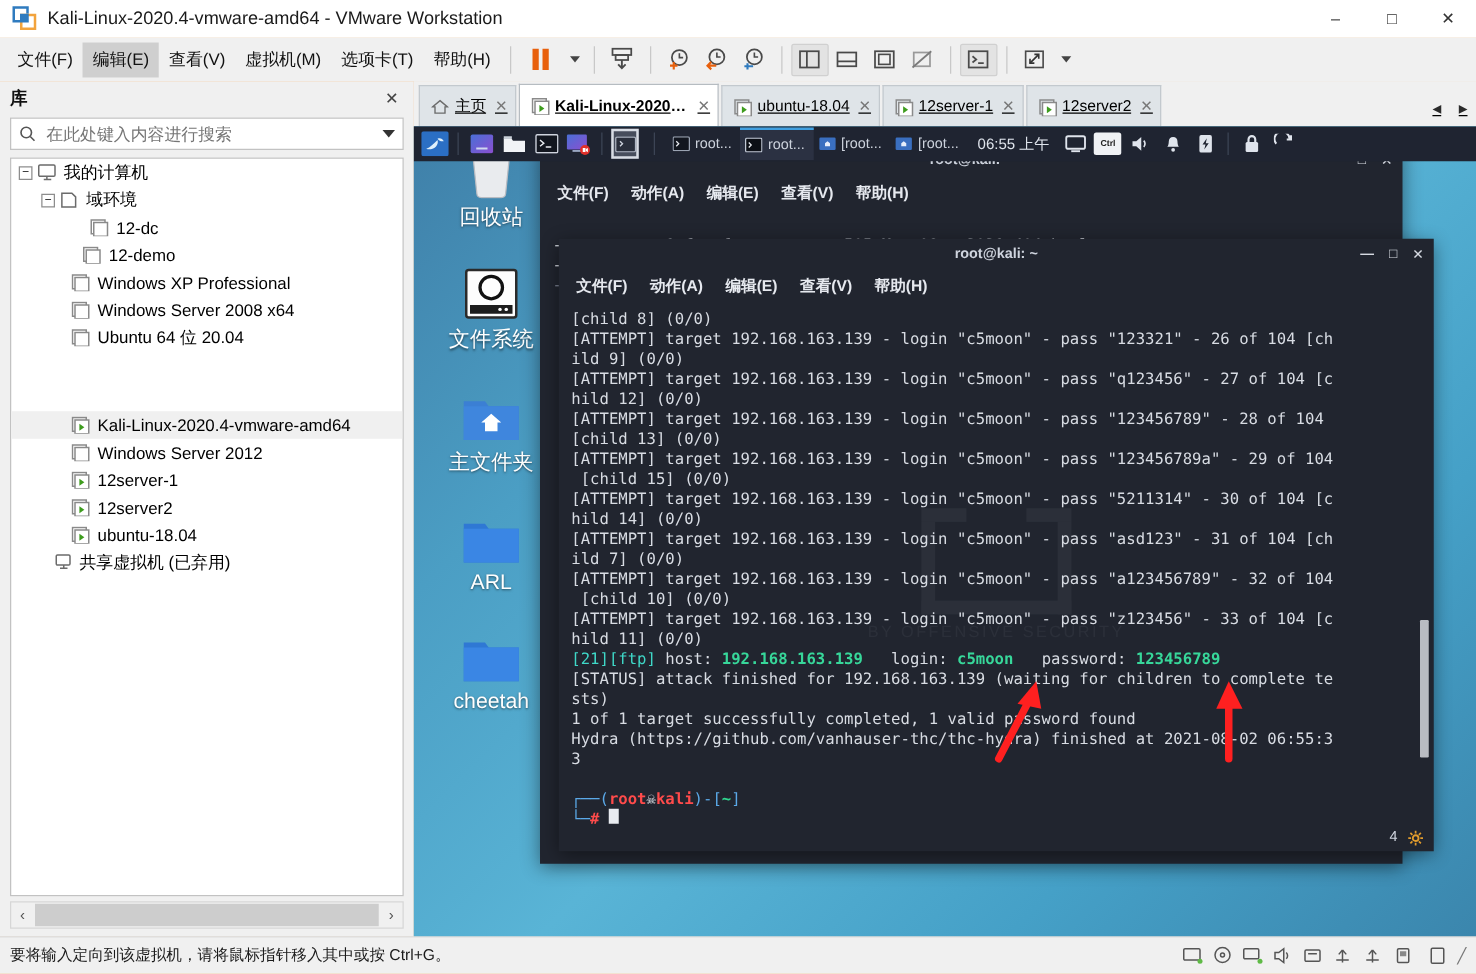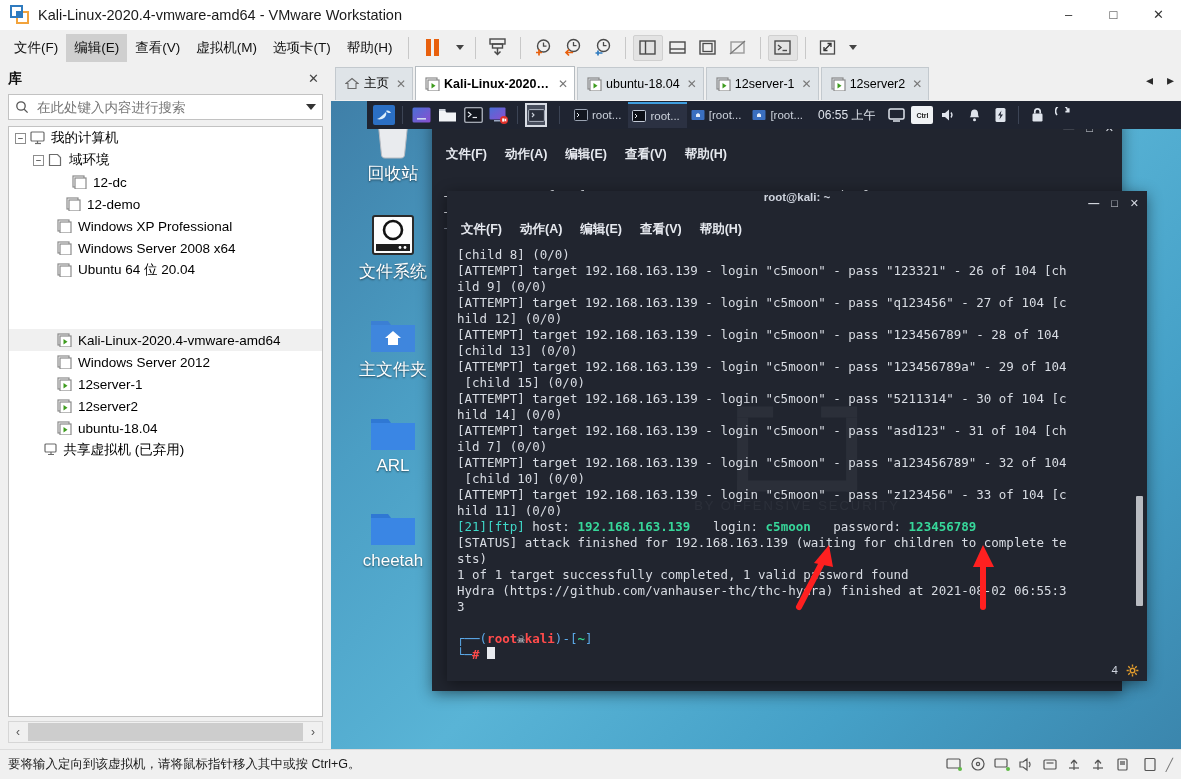--- a/index.html
+++ b/index.html
@@ -51,51 +51,51 @@
   .expander { width:11px;height:11px;border:1px solid #8d8d8d;background:#fff;display:flex;align-items:center;justify-content:center;font-size:9px;line-height:1;color:#333;margin-right:4px;flex:0 0 11px;font-family:"DejaVu Sans Mono",monospace;}
   .tico { width:16px;height:15px;margin-right:5px;flex:0 0 16px;position:relative;}
   .lib-hscroll { height:22px; margin:4px 8px 6px 8px; background:#f0f0f0; border:1px solid #d6d6d6; display:flex; align-items:center; }
   .hs-arrow { width:18px;height:20px;display:flex;align-items:center;justify-content:center;font-size:12px;color:#555;}
   .hs-thumb { flex:1; height:18px; background:#cdcdcd; margin:0 1px;}
 
   
   .rightpane { flex:1; display:flex; flex-direction:column; min-width:0; background:#f0f0f0; }
 
   
-  .tabstrip { height:36px; display:flex; align-items:center; flex:0 0 36px; background:#f0f0f0; padding-left:4px; }
+  .tabstrip { height:36px; display:flex; align-items:flex-end; flex:0 0 36px; background:#f0f0f0; padding-left:4px;text-decoration:underline; }
   .tab { height:33px; display:flex; align-items:center; padding:0 6px 0 9px; background:#dfe4e8; border:1px solid #c3c9ce; border-bottom:none; margin-right:2px; font-size:12.5px; max-width:160px; position:relative; }
   .tab.active { background:#fff; border-color:#b6bcc1; height:34px; font-weight:bold; }
   .tab .tlabel { overflow:hidden; text-overflow:ellipsis; white-space:nowrap; }
   .tab .tclose { margin-left:7px; color:#777; font-size:12px; flex:0 0 auto;}
   .tab .ticon { width:14px;height:13px;margin-right:5px;flex:0 0 14px;position:relative;}
   .tabnav { margin-left:auto; display:flex; align-items:center; padding-bottom:6px; }
   .tabnav span { padding:0 7px; color:#2b2b2b; font-size:14px; }
 
   
   .vmscreen { flex:1; position:relative; overflow:hidden;
-     background:linear-gradient(135deg,#3f7fa8 0%,#4b9ec4 25%,#59b4d6 50%,#45a0c7 75%,#3b86ad 100%);padding-left:36px; }
+     background:linear-gradient(135deg,#3f7fa8 0%,#4b9ec4 25%,#59b4d6 50%,#45a0c7 75%,#3b86ad 100%); }
 
   
   .kpanel { height:28px; background:#1f2431; display:flex; align-items:center; padding:0 4px; position:relative; z-index:40;}
   .kp-sep { width:1px; height:18px; background:#3c4455; margin:0 5px; }
   .kp-ic { width:22px;height:22px;margin:0 2px;display:flex;align-items:center;justify-content:center;position:relative;flex:0 0 22px;}
   .kp-task { display:flex; align-items:center; height:26px; padding:0 7px 0 4px; color:#ccd2dc; font-size:11.5px; max-width:72px; overflow:hidden;}
   .kp-task.act { background:#2b3142; border-top:2px solid #3f9fe0; }
   .kp-task .mini { width:14px;height:12px;margin-right:4px;flex:0 0 14px; }
   .kp-clock { color:#dfe4ec; font-size:12px; padding:0 8px; white-space:nowrap;}
 
   
   .dicons { position:absolute; left:12px; top:6px; width:100px; }
   .dicon { width:100px; text-align:center; margin-bottom:20px; }
   .dicon .glyph { height:52px; display:flex; align-items:flex-end; justify-content:center; }
   .dicon .dlabel { color:#fff; font-size:17px; margin-top:3px; text-shadow:0 1px 2px rgba(0,0,0,.55); }
 
   
   .term { position:absolute; background:#21252f; box-shadow:0 3px 14px rgba(0,0,0,.45); display:flex; flex-direction:column; overflow:hidden;}
-  .term-title { height:24px; display:flex; align-items:flex-start; justify-content:center; position:relative; color:#cfd4de; font-size:11.5px; font-weight:bold;}
+  .term-title { height:24px; display:flex; align-items:center; justify-content:center; position:relative; color:#cfd4de; font-size:11.5px; font-weight:bold;}
   .term-btns { position:absolute; right:8px; top:0; height:24px; display:flex; align-items:center; gap:12px; color:#d6dae2; font-size:11px; }
   .term-menu { height:28px; display:flex; align-items:center; padding-left:14px; gap:18px; color:#e6e9ef; font-size:12.5px; font-weight:bold;}
   .term-body { flex:1; position:relative; overflow:hidden; font-family:"DejaVu Sans Mono","Liberation Mono",monospace; font-size:12.5px; line-height:16px; color:#d8dce3; padding:4px 8px 0 10px; white-space:pre; }
   .term-scroll { position:absolute; right:4px; width:7px; background:#b9bcc2; border-radius:1px; }
   .term-foot { height:22px; display:flex; align-items:center; justify-content:flex-end; padding-right:8px; gap:8px; color:#cfd4de; font-size:11.5px;}
   .watermark { position:absolute; left:50%; top:56%; transform:translate(-50%,-50%); opacity:.055; pointer-events:none; text-align:center; }
   .wm-box { width:120px;height:74px;border:11px solid #cfd6e2;border-top:none;margin:0 auto; position:relative;}
   .wm-box:before{content:"";position:absolute;left:-11px;top:-11px;width:36px;height:11px;background:#cfd6e2;}
   .wm-box:after{content:"";position:absolute;right:-11px;top:-11px;width:36px;height:11px;background:#cfd6e2;}
   .wm-sub { color:#cfd6e2; font-size:13px; letter-spacing:2px; margin-top:6px; font-family:"Liberation Sans",sans-serif;}

